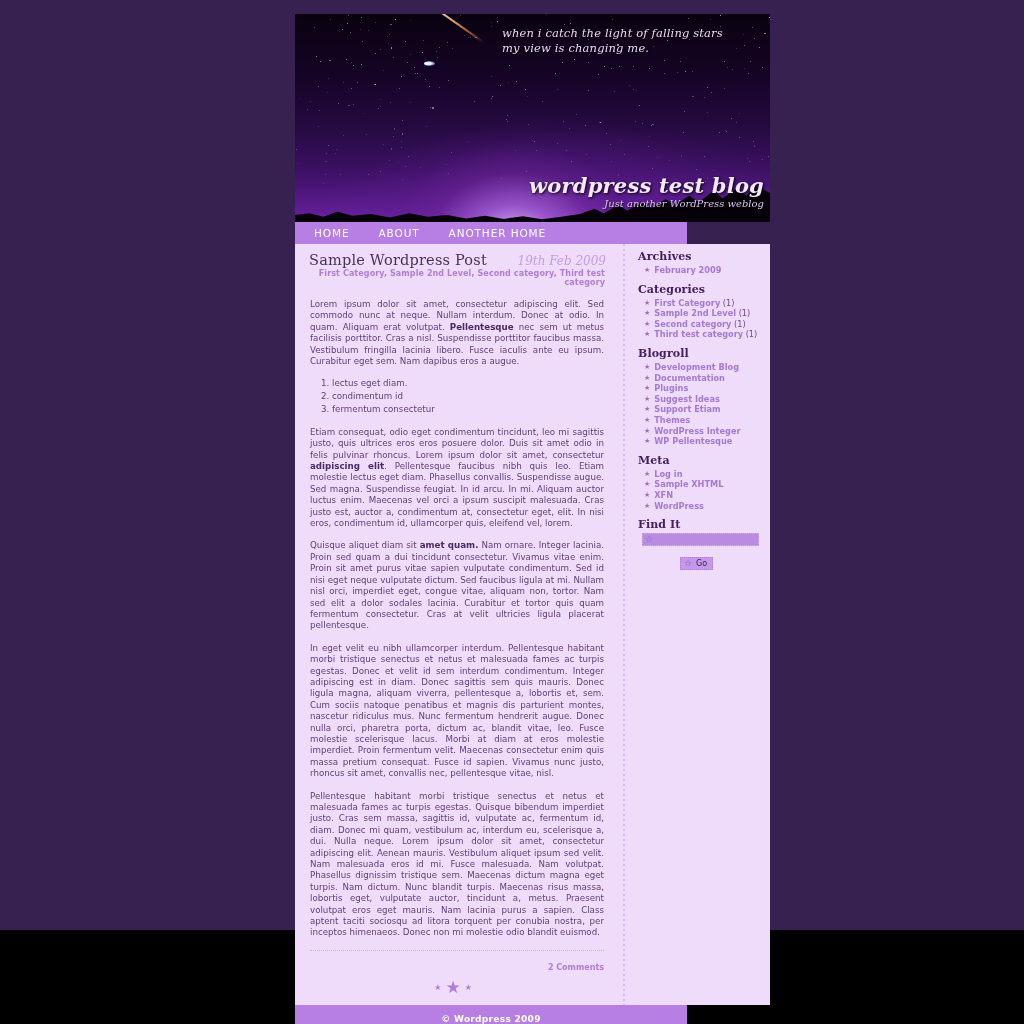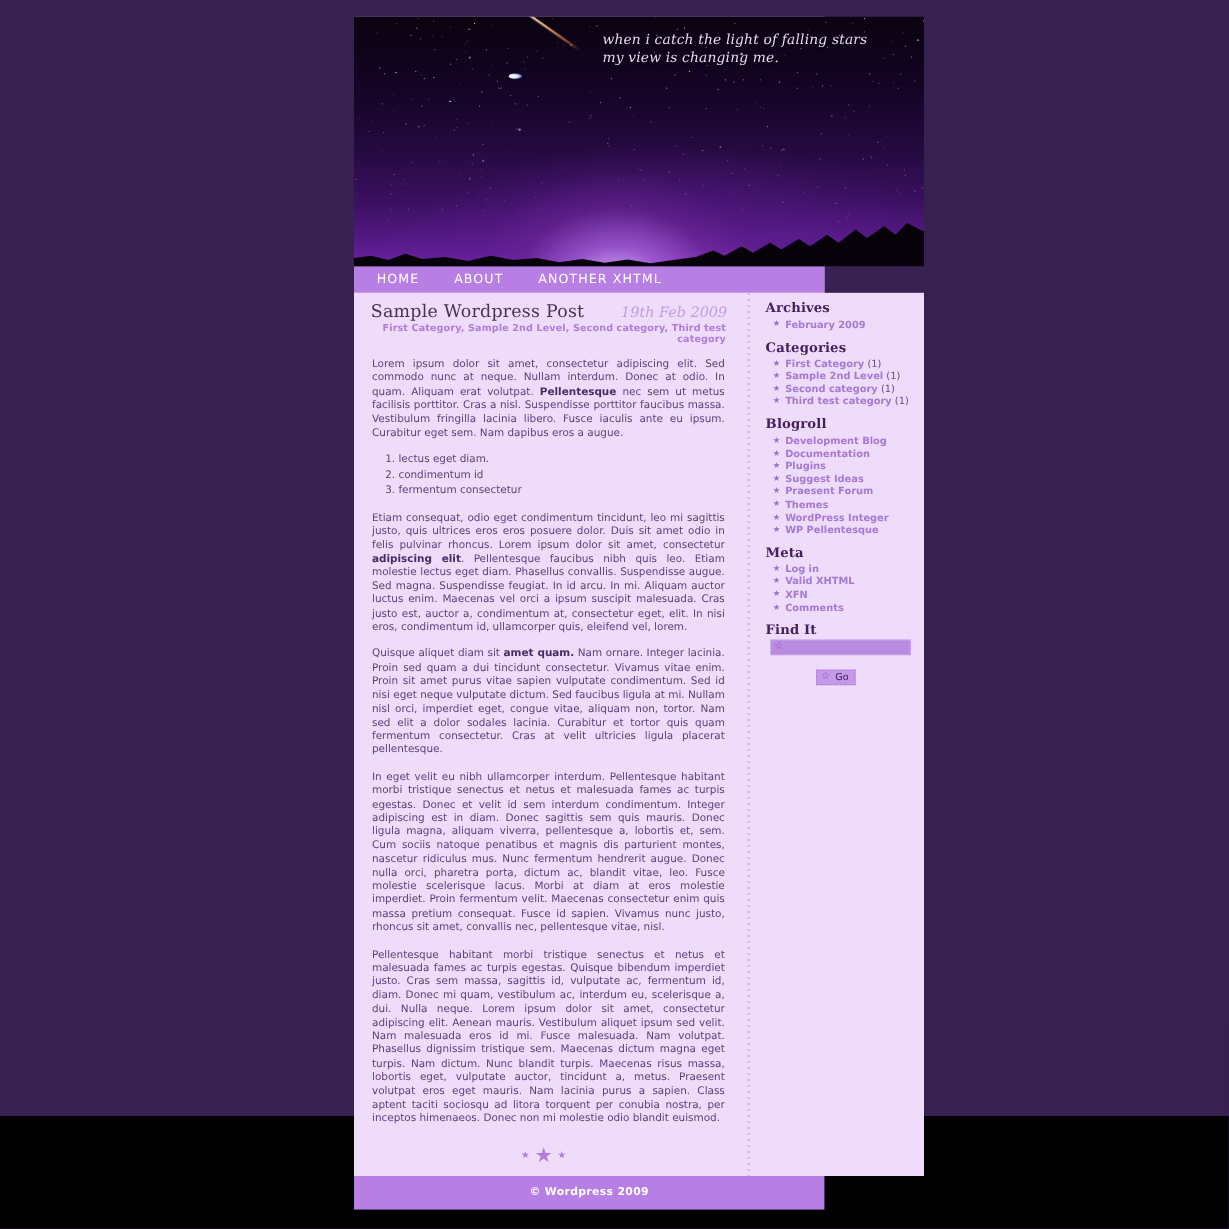--- a/index.html
+++ b/index.html
@@ -631,26 +631,30 @@
       <div class="tail"></div>
       <div class="head"></div>
     </div>
     <div class="treeline"></div>
 
     <div class="banner-quote">
       <div>when i catch the light of falling stars</div>
       <div>my view is changing me.</div>
     </div>
 
+    <div class="banner-brand">
+      <div class="brand-title">wordpress test blog</div>
+      <div class="brand-sub">Just another WordPress weblog</div>
+    </div>
   </div>
 
   <div class="nav">
     <a href="#">HOME</a>
     <a href="#">ABOUT</a>
-    <a href="#">ANOTHER XHTML</a>
+    <a href="#">ANOTHER HOME</a>
   </div>
 
   <div class="cols">
 
     <div class="content">
 
       <div class="post-head">
         <div class="post-title">Sample Wordpress Post</div>
         <div class="post-date">19th Feb 2009</div>
       </div>
@@ -670,20 +674,23 @@
 
         <p><span>Etiam consequat, odio eget condimentum tincidunt, leo mi sagittis justo, quis ultrices eros eros posuere dolor. Duis sit amet odio in felis pulvinar rhoncus. Lorem ipsum dolor sit amet, consectetur </span><strong>adipiscing elit</strong><span>. Pellentesque faucibus nibh quis leo. Etiam molestie lectus eget diam. Phasellus convallis. Suspendisse augue. Sed magna. Suspendisse feugiat. In id arcu. In mi. Aliquam auctor luctus enim. Maecenas vel orci a ipsum suscipit malesuada. Cras justo est, auctor a, condimentum at, consectetur eget, elit. In nisi eros, condimentum id, ullamcorper quis, eleifend vel, lorem.</span></p>
 
         <p><span>Quisque aliquet diam sit </span><strong>amet quam.</strong><span> Nam ornare. Integer lacinia. Proin sed quam a dui tincidunt consectetur. Vivamus vitae enim. Proin sit amet purus vitae sapien vulputate condimentum. Sed id nisi eget neque vulputate dictum. Sed faucibus ligula at mi. Nullam nisl orci, imperdiet eget, congue vitae, aliquam non, tortor. Nam sed elit a dolor sodales lacinia. Curabitur et tortor quis quam fermentum consectetur. Cras at velit ultricies ligula placerat pellentesque.</span></p>
 
         <p>In eget velit eu nibh ullamcorper interdum. Pellentesque habitant morbi tristique senectus et netus et malesuada fames ac turpis egestas. Donec et velit id sem interdum condimentum. Integer adipiscing est in diam. Donec sagittis sem quis mauris. Donec ligula magna, aliquam viverra, pellentesque a, lobortis et, sem. Cum sociis natoque penatibus et magnis dis parturient montes, nascetur ridiculus mus. Nunc fermentum hendrerit augue. Donec nulla orci, pharetra porta, dictum ac, blandit vitae, leo. Fusce molestie scelerisque lacus. Morbi at diam at eros molestie imperdiet. Proin fermentum velit. Maecenas consectetur enim quis massa pretium consequat. Fusce id sapien. Vivamus nunc justo, rhoncus sit amet, convallis nec, pellentesque vitae, nisl.</p>
 
         <p>Pellentesque habitant morbi tristique senectus et netus et malesuada fames ac turpis egestas. Quisque bibendum imperdiet justo. Cras sem massa, sagittis id, vulputate ac, fermentum id, diam. Donec mi quam, vestibulum ac, interdum eu, scelerisque a, dui. Nulla neque. Lorem ipsum dolor sit amet, consectetur adipiscing elit. Aenean mauris. Vestibulum aliquet ipsum sed velit. Nam malesuada eros id mi. Fusce malesuada. Nam volutpat. Phasellus dignissim tristique sem. Maecenas dictum magna eget turpis. Nam dictum. Nunc blandit turpis. Maecenas risus massa, lobortis eget, vulputate auctor, tincidunt a, metus. Praesent volutpat eros eget mauris. Nam lacinia purus a sapien. Class aptent taciti sociosqu ad litora torquent per conubia nostra, per inceptos himenaeos. Donec non mi molestie odio blandit euismod.</p>
       </div>
 
+      <div class="post-foot">
+        <a href="#" class="comments-link">2 Comments</a>
+      </div>
 
       <div class="star-divider">
         <span class="s-sm">★</span><span class="s-lg">★</span><span class="s-sm">★</span>
       </div>
     </div>
 
     <div class="divider"></div>
 
     <div class="sidebar">
 
@@ -704,34 +711,34 @@
         </ul>
       </div>
 
       <div class="widget">
         <h3>Blogroll</h3>
         <ul>
           <li><span class="bullet">★</span><a href="#">Development Blog</a></li>
           <li><span class="bullet">★</span><a href="#">Documentation</a></li>
           <li><span class="bullet">★</span><a href="#">Plugins</a></li>
           <li><span class="bullet">★</span><a href="#">Suggest Ideas</a></li>
-          <li><span class="bullet">★</span><a href="#">Praesent Forum</a></li>
+          <li><span class="bullet">★</span><a href="#">Support Etiam</a></li>
           <li><span class="bullet">★</span><a href="#">Themes</a></li>
           <li><span class="bullet">★</span><a href="#">WordPress Integer</a></li>
           <li><span class="bullet">★</span><a href="#">WP Pellentesque</a></li>
         </ul>
       </div>
 
       <div class="widget">
         <h3>Meta</h3>
         <ul>
           <li><span class="bullet">★</span><a href="#">Log in</a></li>
-          <li><span class="bullet">★</span><a href="#">Valid XHTML</a></li>
+          <li><span class="bullet">★</span><a href="#">Sample XHTML</a></li>
           <li><span class="bullet">★</span><a href="#">XFN</a></li>
-          <li><span class="bullet">★</span><a href="#">Comments</a></li>
+          <li><span class="bullet">★</span><a href="#">WordPress</a></li>
         </ul>
       </div>
 
       <div class="widget">
         <h3>Find It</h3>
         <div class="search-wrap">
           <div class="search-row">
             <span class="search-star">☆</span>
             <input class="search-input" type="text" placeholder="" style="">
           </div>

